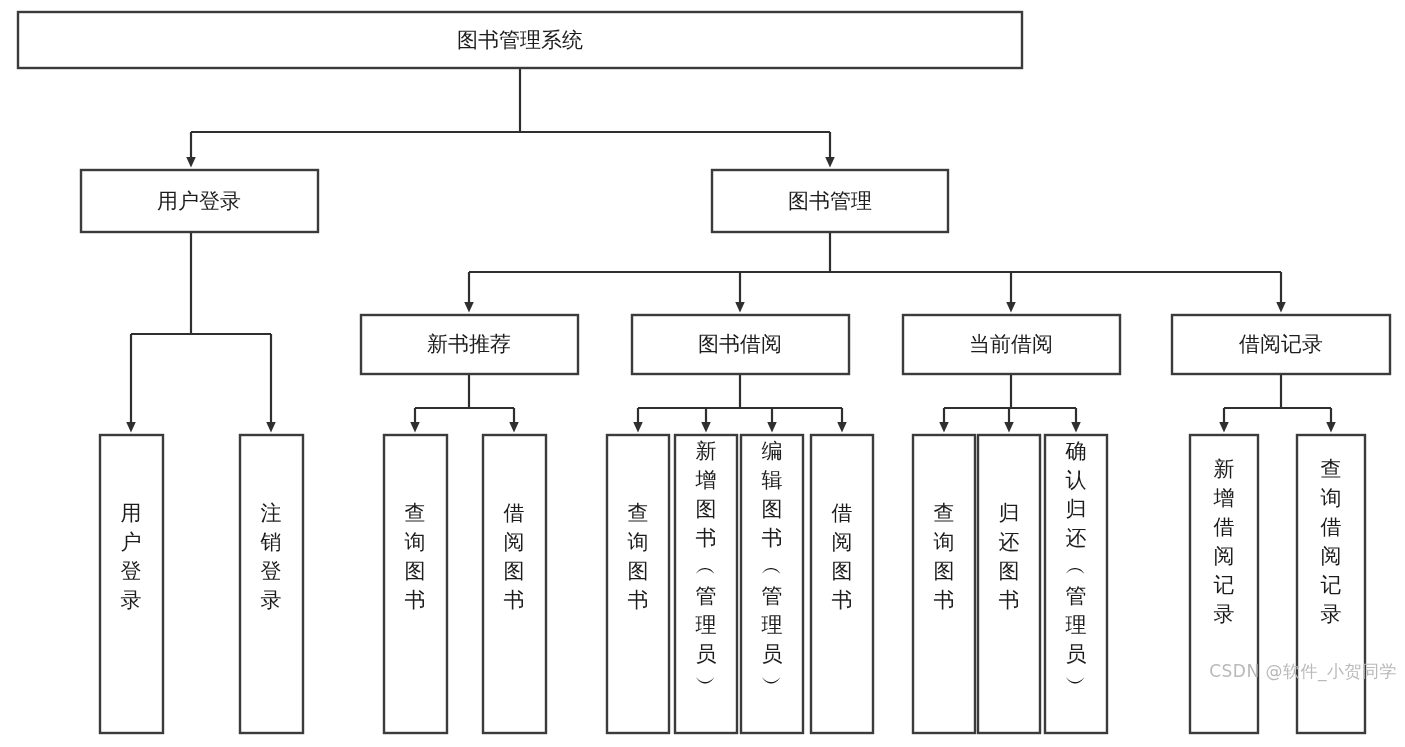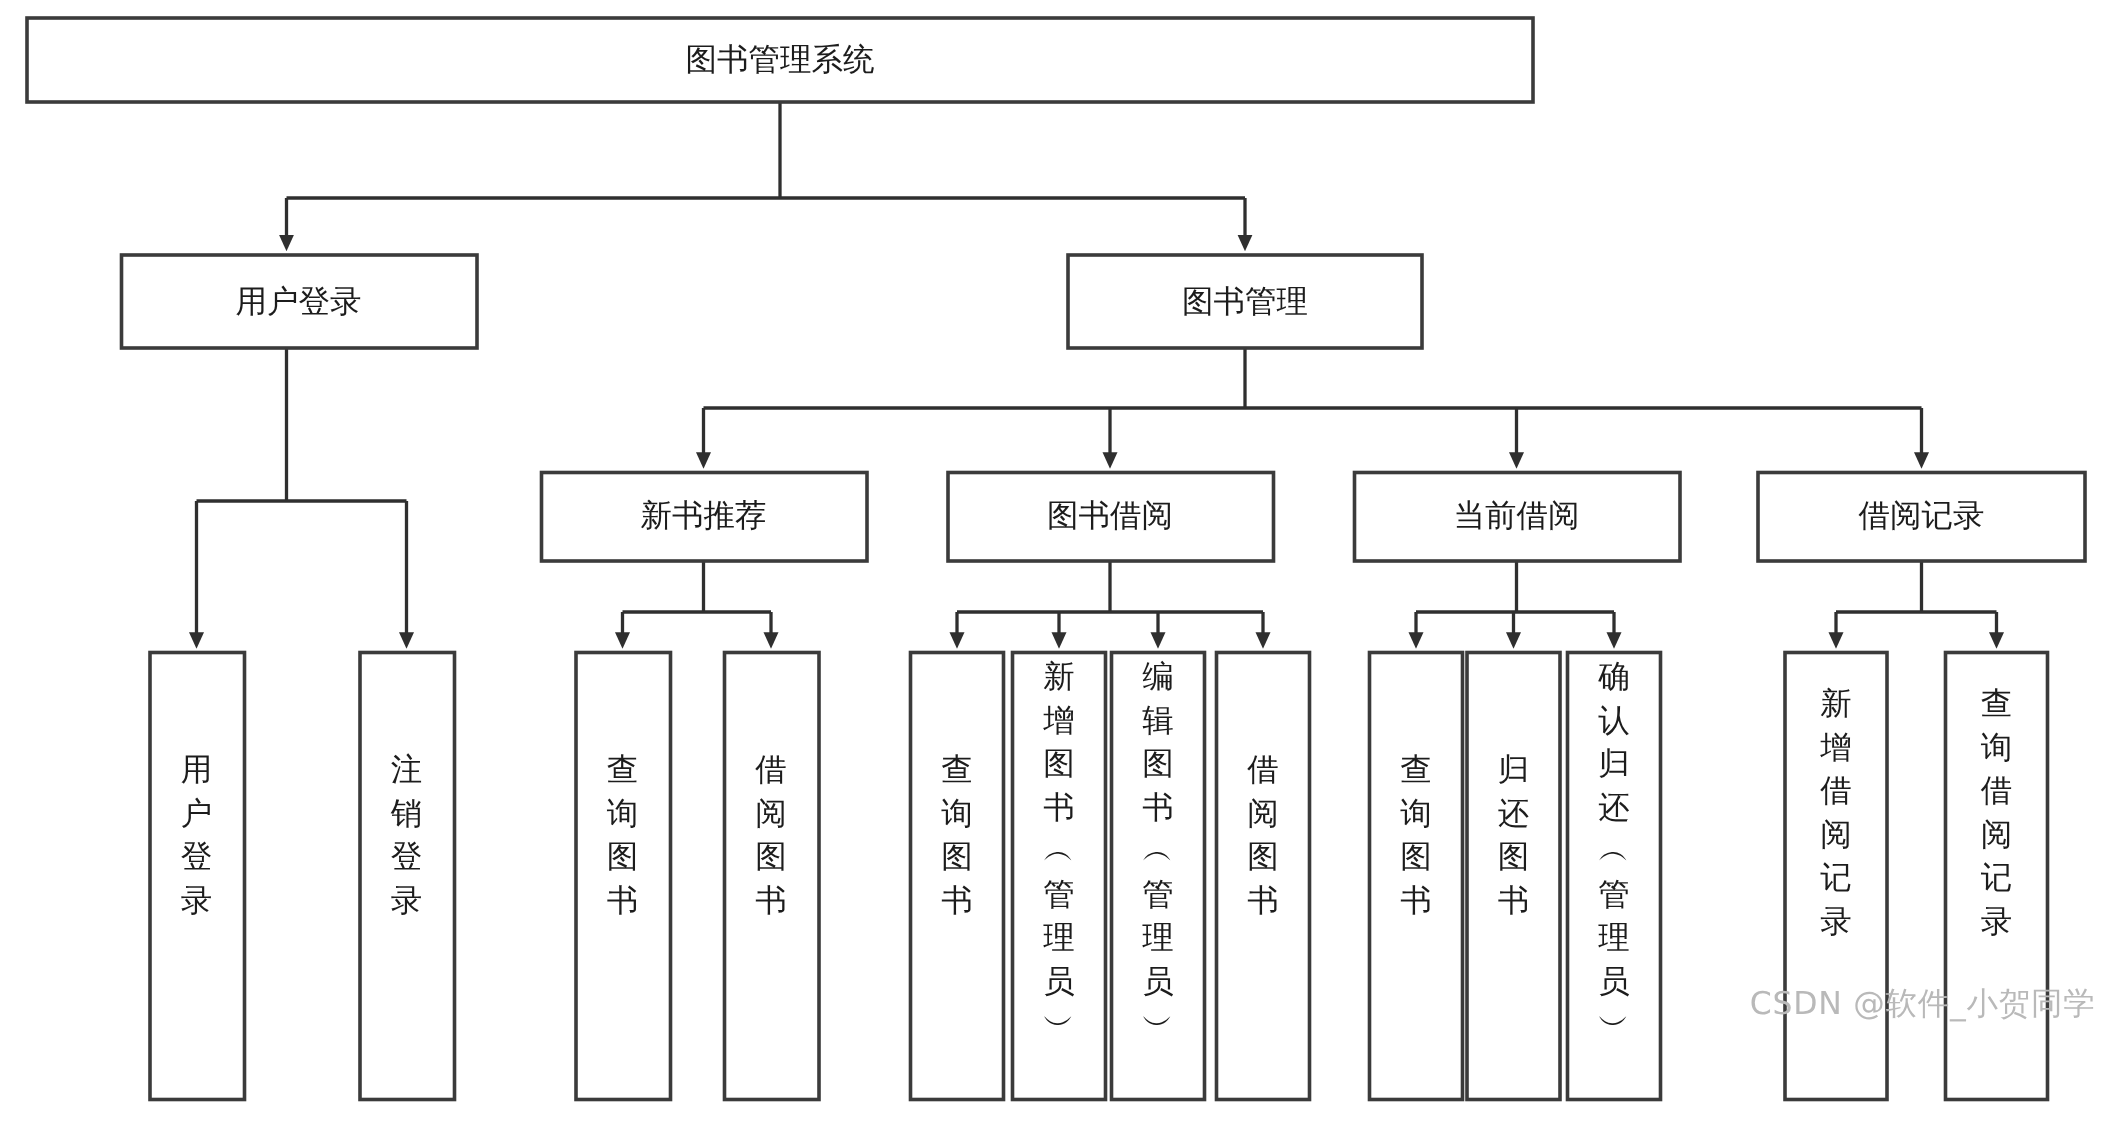--- a/index.html
+++ b/index.html
@@ -52,21 +52,21 @@
   }
   .edge-arrow {
     fill: #2f2f2f;
     stroke: none;
   }
   .watermark-text {
     position: absolute;
     right: 8px;
     bottom: 6px;
     font-family: "DejaVu Sans", "Liberation Sans", sans-serif;
-    font-size: 21px;
+    font-size: 17px;
     color: #b9b9b9;
     letter-spacing: 0.5px;
     white-space: nowrap;
     user-select: none;
   }
 </style>
 </head>
 <body>
 
 <div id="diagram-root">

